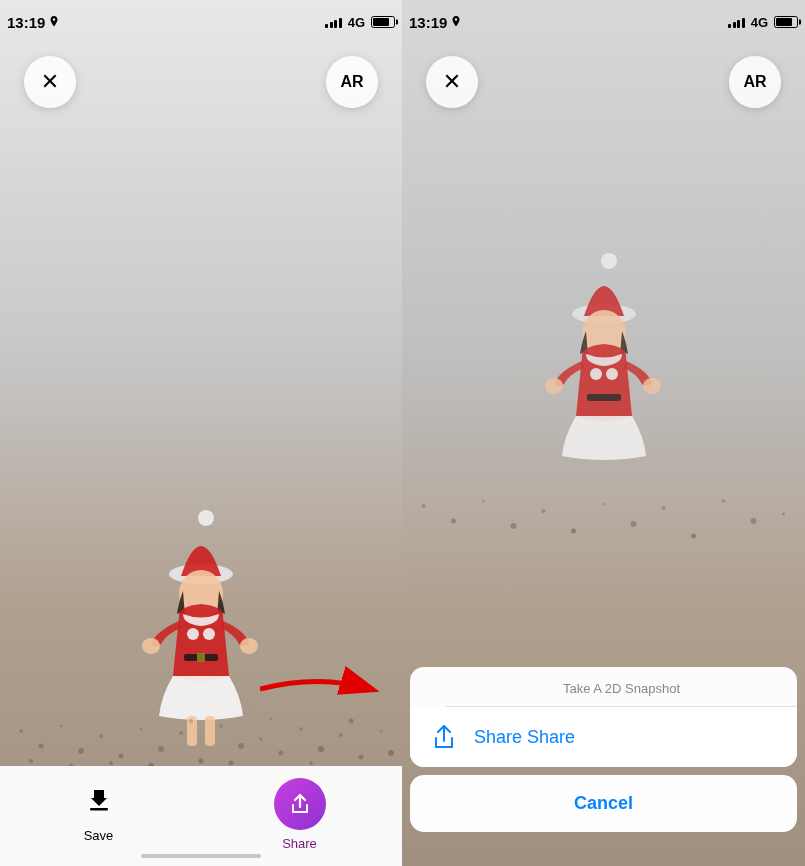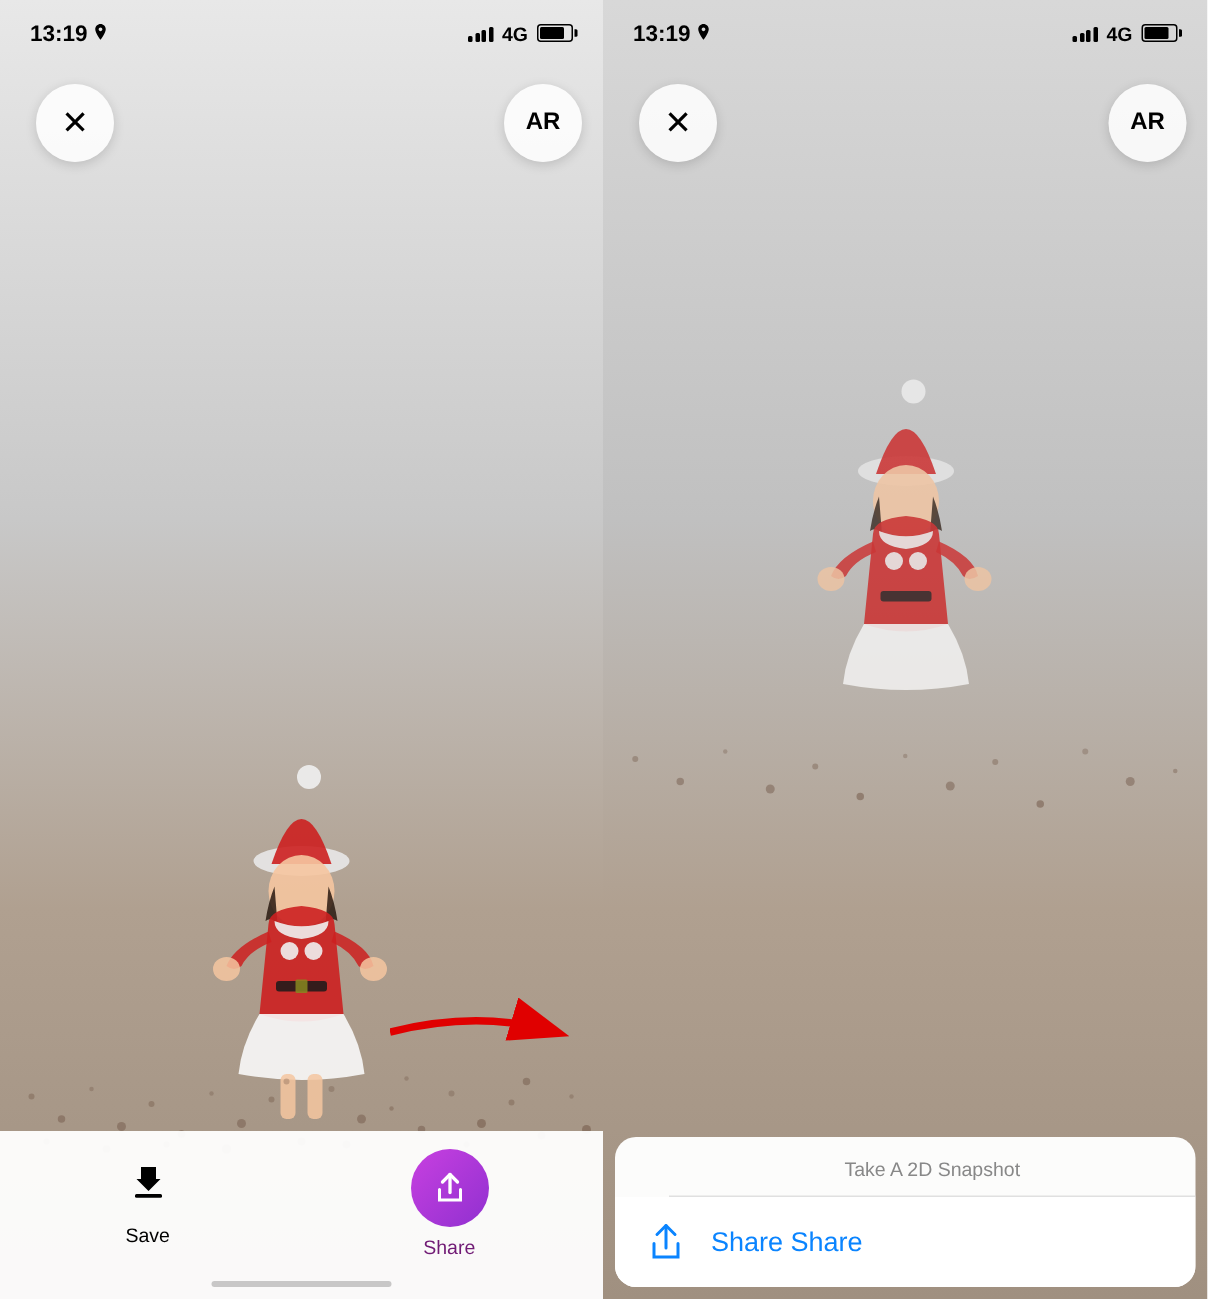--- a/index.html
+++ b/index.html
@@ -33,21 +33,21 @@
     
     .status-bar {
       position: absolute;
       top: 0;
       left: 0;
       right: 0;
       height: 44px;
       display: flex;
       align-items: center;
       justify-content: space-between;
-      padding: 0 20px;
+      padding: 0 7px;
       z-index: 10;
     }
     .status-time {
       font-size: 15px;
       font-weight: 600;
       color: #000;
       display: flex;
       align-items: center;
       gap: 4px;
     }
@@ -110,21 +110,21 @@
       border-radius: 50%;
       background: rgba(255,255,255,0.85);
       display: flex;
       align-items: center;
       justify-content: center;
       cursor: pointer;
       z-index: 10;
       box-shadow: 0 2px 8px rgba(0,0,0,0.15);
     }
     .btn-close { left: 24px; }
-    .btn-ar { right: 14px; }
+    .btn-ar { right: 24px; }
     .btn-close-text {
       font-size: 22px;
       font-weight: 500;
       color: #000;
     }
     .btn-ar-text {
       font-size: 16px;
       font-weight: 700;
       color: #000;
     }
@@ -144,21 +144,21 @@
       width: 100%;
       height: 100%;
     }
 
     
     .bottom-bar {
       position: absolute;
       bottom: 0;
       left: 0;
       right: 0;
-      height: 112px;
+      height: 100px;
       background: rgba(255,255,255,0.95);
       display: flex;
       align-items: flex-start;
       justify-content: space-around;
       padding-top: 12px;
     }
     .bottom-btn {
       display: flex;
       flex-direction: column;
       align-items: center;
@@ -500,15 +500,18 @@
           <svg width="22" height="26" viewBox="0 0 22 26">
             <path d="M11 2 L11 17" stroke="#0a84ff" stroke-width="2" stroke-linecap="round"></path>
             <path d="M5 8 L11 2 L17 8" stroke="#0a84ff" stroke-width="2" fill="none" stroke-linecap="round" stroke-linejoin="round"></path>
             <path d="M3 14 L3 23 L19 23 L19 14" stroke="#0a84ff" stroke-width="2" fill="none" stroke-linecap="round"></path>
           </svg>
         </div>
         <span class="action-sheet-item-label">Share Share</span>
       </div>
     </div>
 
+    <div class="action-sheet-cancel">
+      <span class="action-sheet-cancel-label">Cancel</span>
+    </div>
   </div>
 
 </div>
 
 </body></html>

